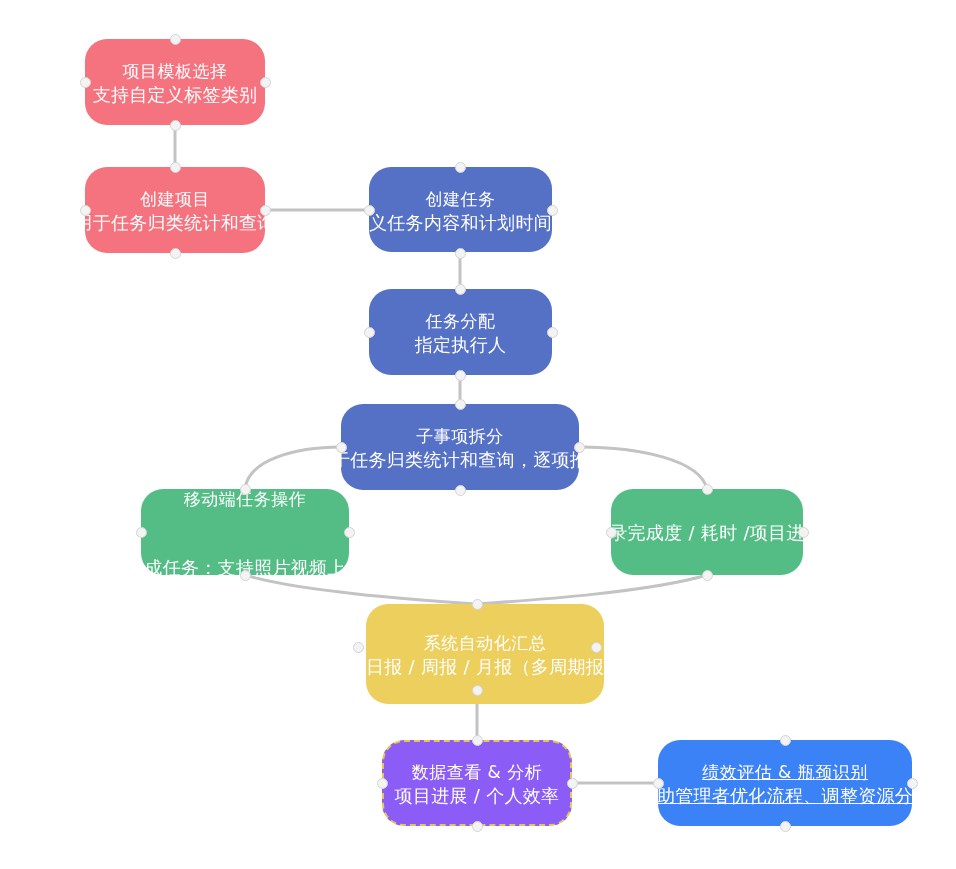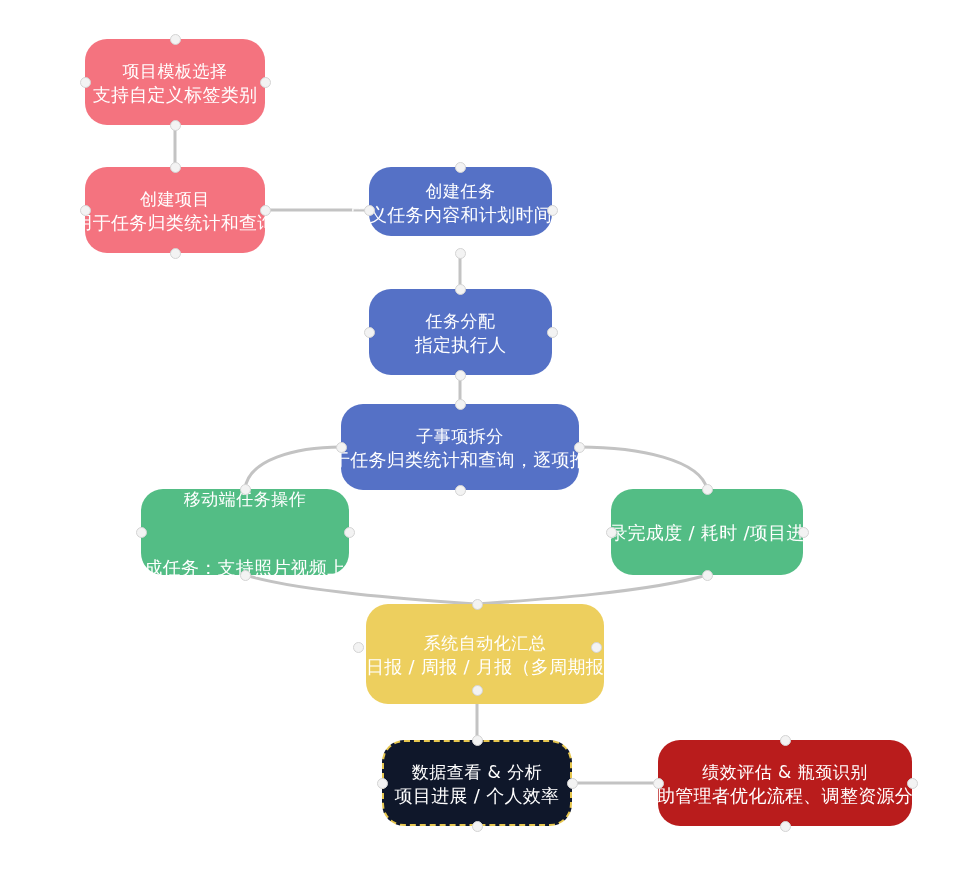--- a/index.html
+++ b/index.html
@@ -84,21 +84,21 @@
     </svg>
   <div id="node-layer">
       <div class="node" style="left: 85px; top: 39px; width: 180px; height: 86px; background: rgb(244, 115, 127); text-align: right;">
         <div class="title">项目模板选择</div>
         <div class="subtitle">支持自定义标签类别</div>
       </div>
       <div class="node" style="left: 85px; top: 167px; width: 180px; height: 86px; background: rgb(244, 115, 127);">
         <div class="title">创建项目</div>
         <div class="subtitle">用于任务归类统计和查询</div>
       </div>
-      <div class="node" style="left: 369px; top: 167px; width: 183px; height: 69px; background: rgb(85, 113, 198);">
+      <div class="node" style="left: 369px; top: 167px; width: 183px; height: 85px; background: rgb(85, 113, 198);">
         <div class="title">创建任务</div>
         <div class="subtitle">定义任务内容和计划时间等</div>
       </div>
       <div class="node" style="left: 369px; top: 289px; width: 183px; height: 86px; background: rgb(85, 113, 198);">
         <div class="title">任务分配</div>
         <div class="subtitle">指定执行人</div>
       </div>
       <div class="node" style="left: 341px; top: 404px; width: 238px; height: 86px; background: rgb(85, 113, 198);">
         <div class="title">子事项拆分</div>
         <div class="subtitle">用于任务归类统计和查询，逐项推进</div>
@@ -107,25 +107,25 @@
         <div class="title">移动端任务操作</div>
         <div class="subtitle">完成任务：支持照片视频上传</div>
       </div>
       <div class="node" style="left: 611px; top: 489px; width: 192px; height: 86px; background: rgb(83, 189, 133);">
         <div class="subtitle">记录完成度 / 耗时 /项目进展</div>
       </div>
       <div class="node" style="left: 358px; top: 604px; width: 238px; height: 100px; background: rgb(237, 207, 94); margin-left: 8px;">
         <div class="title">系统自动化汇总</div>
         <div class="subtitle">生成日报 / 周报 / 月报（多周期报表）</div>
       </div>
-      <div class="node dashed" style="left: 382px; top: 740px; width: 190px; height: 86px; background: #0f172a;">
+      <div class="node dashed" style="left: 382px; top: 740px; width: 190px; height: 86px; background: #8b5cf6;">
         <div class="title">数据查看 &amp; 分析</div>
         <div class="subtitle">项目进展 / 个人效率</div>
       </div>
-      <div class="node" style="left: 658px; top: 740px; width: 254px; height: 86px; background: #b91c1c;">
+      <div class="node" style="left: 658px; top: 740px; width: 254px; height: 86px; background: #3b82f6; text-decoration: underline;">
         <div class="title">绩效评估 &amp; 瓶颈识别</div>
         <div class="subtitle">辅助管理者优化流程、调整资源分配</div>
       </div>
     </div>
   <div id="anchor-layer">
       <div class="anchor" style="left: 169.5px; top: 33.5px;"></div>
       <div class="anchor" style="left: 79.5px; top: 76.5px;"></div>
       <div class="anchor" style="left: 259.5px; top: 76.5px;"></div>
       <div class="anchor" style="left: 169.5px; top: 119.5px;"></div>
       <div class="anchor" style="left: 169.5px; top: 161.5px;"></div>

